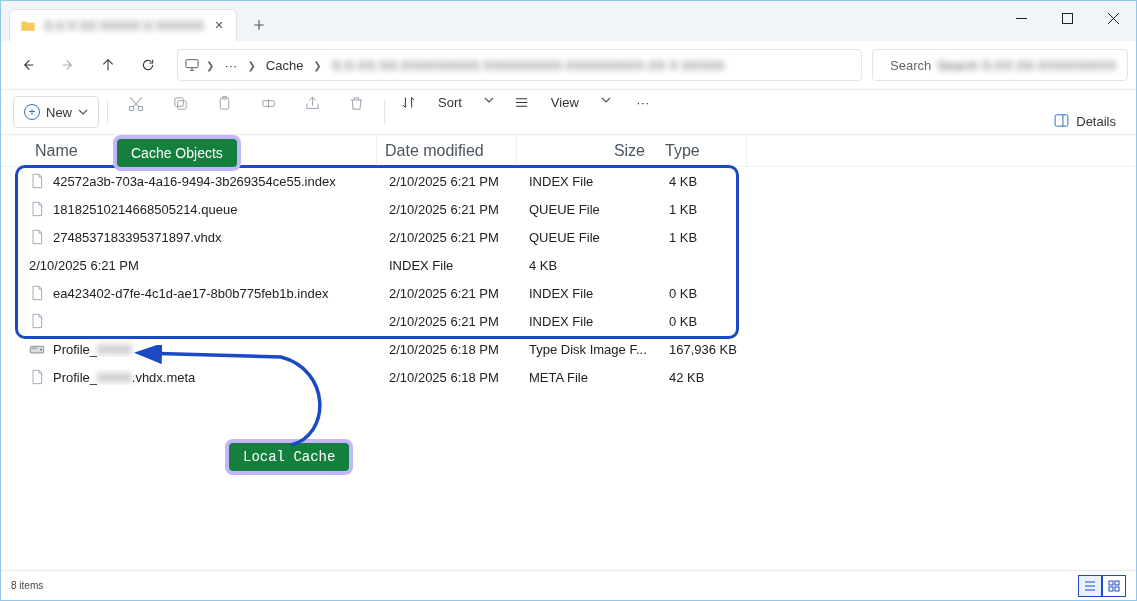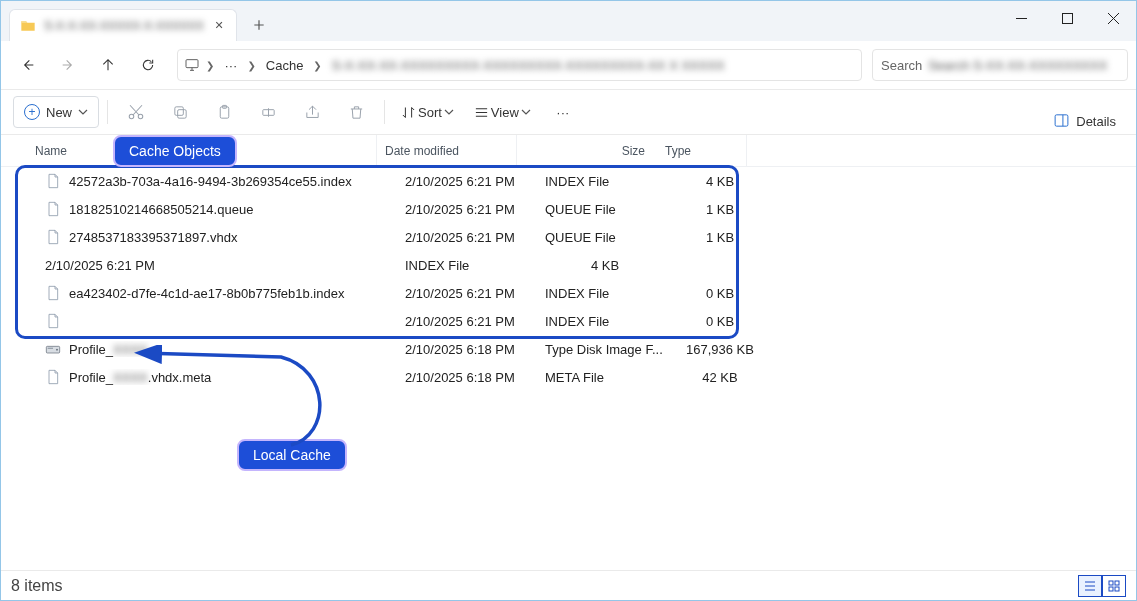--- a/index.html
+++ b/index.html
@@ -13,45 +13,45 @@
   .blur { filter: blur(3px); color: #555; user-select: none; }
   .newtab { width: 36px; height: 32px; display: flex; align-items: center; justify-content: center; color: #555; }
   .win-controls { position: absolute; right: 0; top: 0; display: flex; }
   .win-controls div { width: 46px; height: 34px; display: flex; align-items: center; justify-content: center; }
   .nav-bar { height: 48px; display: flex; align-items: center; padding: 0 8px; gap: 2px; background: #fff; }
   .nav-btn { width: 38px; height: 36px; display: flex; align-items: center; justify-content: center; color: #444; border-radius: 4px; }
   .nav-btn svg { width: 16px; height: 16px; }
   .addr { flex: 1; display: flex; align-items: center; height: 32px; border: 1px solid #e4e4e4; border-radius: 4px; padding: 0 6px; gap: 4px; font-size: 13px; color: #333; margin: 0 8px; overflow: hidden; }
   .addr-seg { padding: 2px 4px; white-space: nowrap; }
   .addr-chev { color: #666; font-size: 10px; padding: 0 2px; }
-  .search { width: 256px; height: 32px; border: 1px solid #e4e4e4; border-radius: 4px; display: flex; align-items: center; padding: 0 8px; color: #666; gap: 6px; overflow: hidden; }
+  .search { width: 256px; height: 32px; border: 1px solid #e4e4e4; border-radius: 4px; display: flex; align-items: center; padding: 0 17px; color: #666; gap: 6px; overflow: hidden; }
   .toolbar { height: 46px; border-top: 1px solid #eaeaea; border-bottom: 1px solid #eaeaea; display: flex; align-items: center; padding: 0 12px; gap: 4px; background: #fff; position: relative; }
-  .tb-btn { height: 34px; min-width: 40px; display: flex; align-items: center; justify-content: center; gap: 2px; padding: 0 8px; border-radius: 4px; color: #2a6fcf; }
+  .tb-btn { height: 34px; min-width: 40px; display: flex; align-items: flex-start; justify-content: center; gap: 22px; padding: 0 8px; border-radius: 4px; color: #2a6fcf; }
   .tb-btn.grey { color: #9aa2ac; }
   .tb-sep { width: 1px; height: 24px; background: #e5e5e5; margin: 0 4px; }
   .tb-btn.text-btn { color: #333; }
   .new-chip { border: 1px solid #d9dde2; border-radius: 4px; padding: 0 10px; height: 32px; display: flex; align-items: center; gap: 6px; }
   .new-plus { width: 16px; height: 16px; border-radius: 50%; border: 1.2px solid #2a6fcf; display: flex; align-items: center; justify-content: center; color: #2a6fcf; font-size: 12px; line-height: 1; }
   .spacer { flex: 1; }
   .details-btn { display: flex; align-items: flex-end; gap: 6px; color: #333; }
   .content { flex: 1; position: relative; overflow: hidden; background: #fff; }
-  .columns-row { display: grid; grid-template-columns: 360px 140px 140px 90px; align-items: center; height: 32px; font-size: 12px; color: #4b5560; border-bottom: 1px solid #eef0f3; padding-left: 16px; }
+  .columns-row { display: grid; grid-template-columns: 360px 140px 140px 90px; align-items: center; height: 32px; font-size: 16px; color: #4b5560; border-bottom: 1px solid #eef0f3; padding-left: 16px; }
   .col-head { display: flex; align-items: center; gap: 4px; border-right: 1px solid #eef0f3; height: 100%; padding-left: 8px; }
   .col-head.first { padding-left: 18px; }
   .col-head.size { justify-content: flex-end; padding-right: 12px; border-right: none; }
-  .file-list { padding-left: 20px; }
+  .file-list { padding-left: 4px; }
   .row { display: grid; grid-template-columns: 360px 140px 140px 90px; align-items: center; height: 28px; font-size: 13px; color: #222; padding-left: 16px; }
   .row .cell { padding-left: 8px; white-space: nowrap; overflow: hidden; text-overflow: ellipsis; }
-  .row .cell.size { text-align: center; padding-right: 12px; }
+  .row .cell.size { text-align: left; padding-right: 12px; }
   .name-cell { display: flex; align-items: center; gap: 8px; }
   .file-ico { width: 16px; height: 16px; flex-shrink: 0; }
   .box-overlay { position: absolute; border: 3px solid #1b4ac4; border-radius: 10px; pointer-events: none; }
-  .callout { position: absolute; background: #1d4ed8; color: #fff; border: 2px solid #c4b5fd; border-radius: 8px; padding: 6px 14px; font-size: 14px; white-space: nowrap; }
+  .callout { position: absolute; background: #15803d; color: #fff; border: 4px solid #c4b5fd; border-radius: 8px; padding: 6px 14px; font-size: 14px; white-space: nowrap; }
   .arrow-svg { position: absolute; pointer-events: none; }
-  .status-bar { height: 30px; border-top: 1px solid #eaeaea; display: flex; align-items: center; padding: 0 10px; font-size: 16px; color: #444; }
+  .status-bar { height: 30px; border-top: 1px solid #eaeaea; display: flex; align-items: center; padding: 0 10px; font-size: 10px; color: #444; }
   .view-icons { display: flex; gap: 0; }
   .view-icons div { width: 24px; height: 22px; border: 1px solid #1b4ac4; display: flex; align-items: center; justify-content: center; }
   .view-icons .active { background: #e9f1ff; }
 </style>
 </head>
 <body>
 
 <div class="window">
 
   <div class="title-bar">
@@ -312,21 +312,21 @@
           </div>
           <div class="cell">2/10/2025 6:18 PM</div>
           <div class="cell">META File</div>
           <div class="cell size">42 KB</div>
         </div>
       </div>
 
     <div class="box-overlay" style="left:14px; top:30px; width:724px; height:174px;"></div>
     <div class="callout" style="left:112px; top:0px;">Cache Objects</div>
 
-    <div class="callout" style="left:236px; top:304px;">Local Cache</div>
+    <div class="callout" style="left:224px; top:304px;font-family:Liberation Mono, monospace;">Local Cache</div>
     <svg class="arrow-svg" style="left:100px; top:210px; width:250px; height:110px;" viewBox="0 0 250 110">
       <defs>
           <marker id="arrh" markerWidth="10" markerHeight="10" refX="6" refY="3" orient="auto">
             <path d="M0,0 L0,6 L8,3 z" fill="#1b4ac4"></path>
           </marker>
         </defs>
       <path d="M190 100 C 230 90 230 25 180 12 L 40 8" fill="none" stroke="#1b4ac4" stroke-width="3.5" marker-end="url(#arrh)"></path>
     </svg>
   </div>
 

